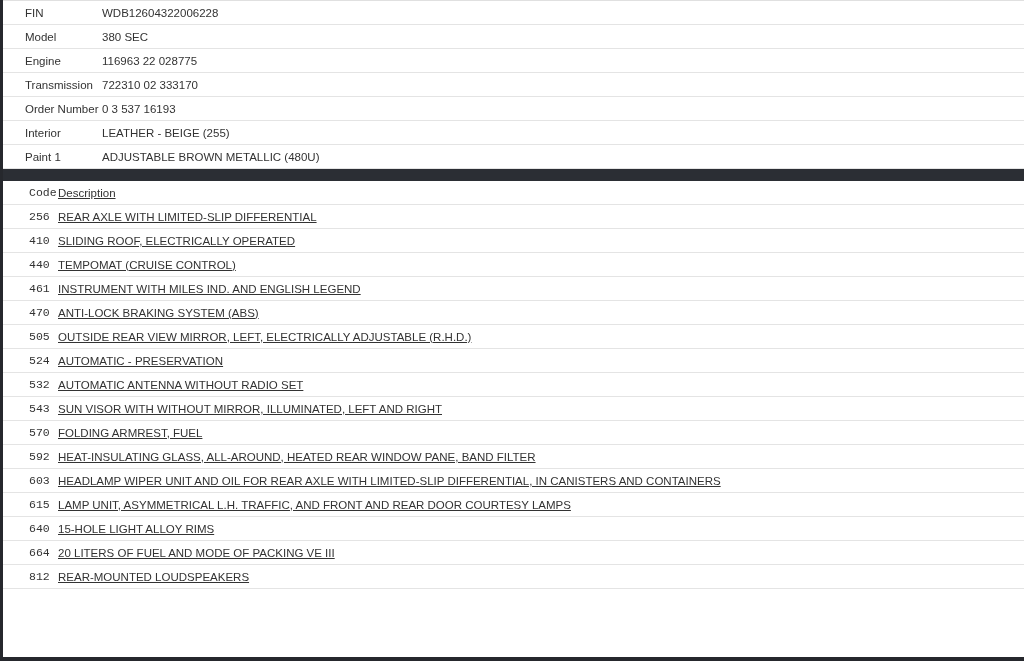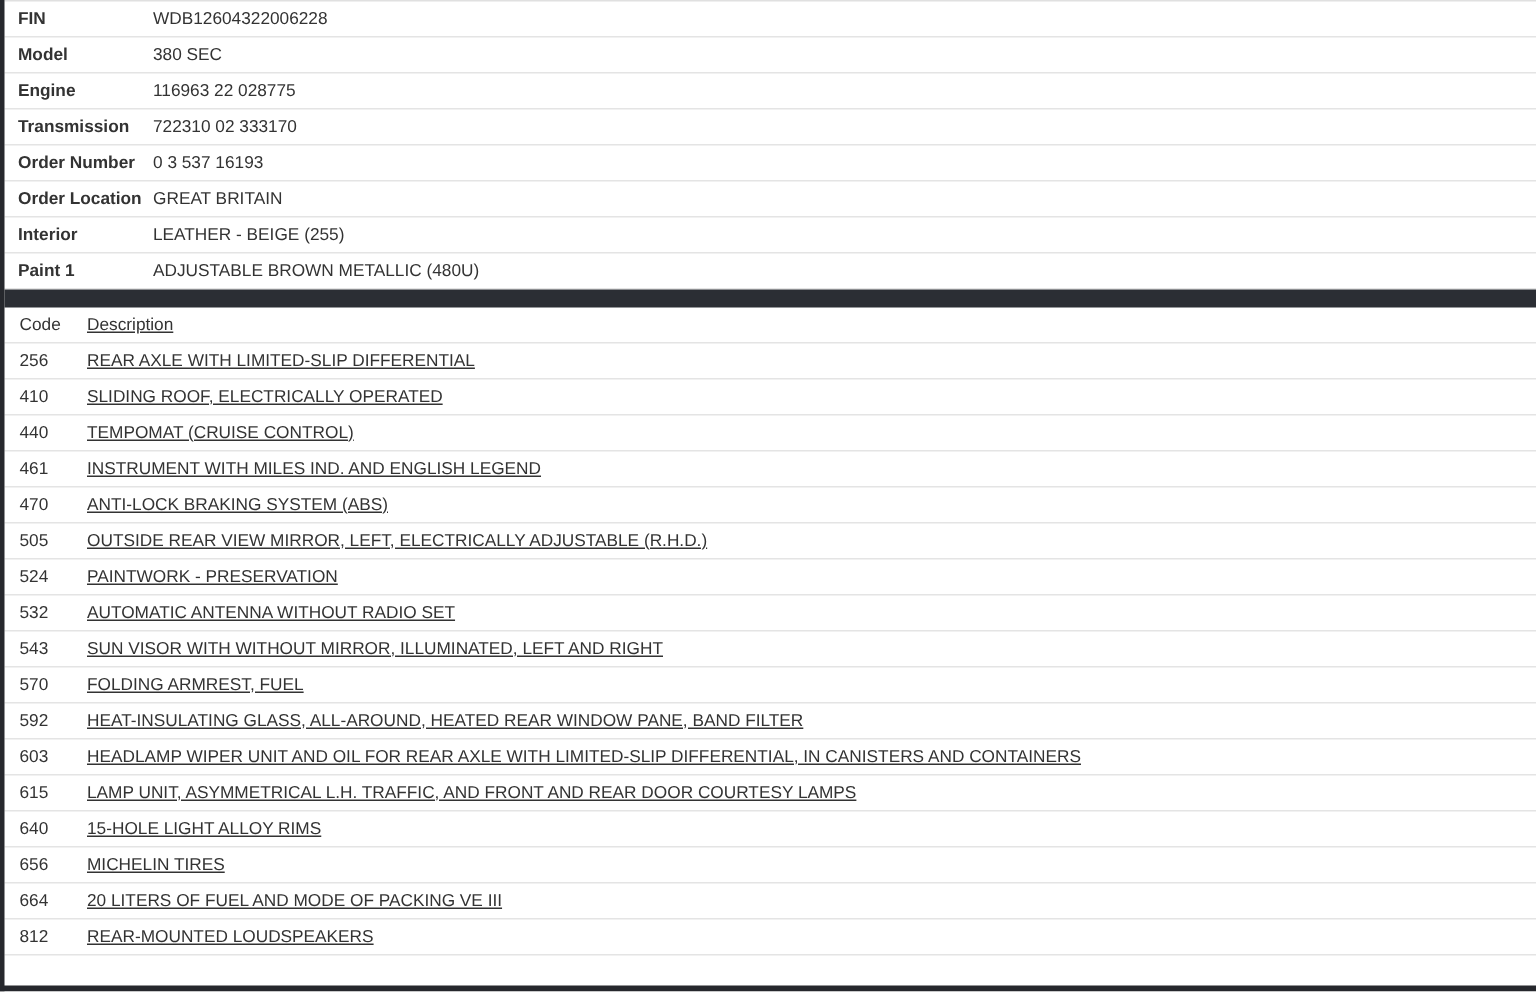--- a/index.html
+++ b/index.html
@@ -37,26 +37,26 @@
   .row {
     display: flex;
     align-items: center;
     height: 24px;
     border-bottom: 1px solid var(--divider);
     font-size: 11.5px;
     line-height: 24px;
     white-space: nowrap;
     overflow: hidden;
   }
-  .info-label { flex: none; width: 99px; padding-left: 9px; font-weight: bold; }
+  .info-label { flex: none; width: 99px; padding-left: 22px; }
   .info-value { flex: 1; overflow: hidden; }
 
   .separator-bar { height: 12px; background: var(--separator-bar); }
 
-  .code-cell { flex: none; width: 55px; padding-left: 10px; }
+  .code-cell { flex: none; width: 55px; padding-left: 26px; font-family: Liberation Mono, monospace; }
   .desc-cell { flex: 1; overflow: hidden; text-decoration: underline; }
   .header-row .code-cell, .header-row .desc-cell { font-weight: 400; }
 </style>
 </head>
 <body>
 
 <div class="edge-left"></div>
 <div class="edge-bottom"></div>
 
 <div class="content">
@@ -81,24 +81,20 @@
       <div class="row">
         <div class="info-label">Transmission</div>
         <div class="info-value">722310 02 333170</div>
       </div>
 
       <div class="row">
         <div class="info-label">Order Number</div>
         <div class="info-value">0 3 537 16193</div>
       </div>
 
-      <div class="row">
-        <div class="info-label">Order Location</div>
-        <div class="info-value">GREAT BRITAIN</div>
-      </div>
 
       <div class="row">
         <div class="info-label">Interior</div>
         <div class="info-value">LEATHER - BEIGE (255)</div>
       </div>
 
       <div class="row">
         <div class="info-label">Paint 1</div>
         <div class="info-value">ADJUSTABLE BROWN METALLIC (480U)</div>
       </div>
@@ -139,21 +135,21 @@
           <div class="desc-cell">ANTI-LOCK BRAKING SYSTEM (ABS)</div>
         </div>
 
         <div class="row">
           <div class="code-cell">505</div>
           <div class="desc-cell">OUTSIDE REAR VIEW MIRROR, LEFT, ELECTRICALLY ADJUSTABLE (R.H.D.)</div>
         </div>
 
         <div class="row">
           <div class="code-cell">524</div>
-          <div class="desc-cell">PAINTWORK - PRESERVATION</div>
+          <div class="desc-cell">AUTOMATIC - PRESERVATION</div>
         </div>
 
         <div class="row">
           <div class="code-cell">532</div>
           <div class="desc-cell">AUTOMATIC ANTENNA WITHOUT RADIO SET</div>
         </div>
 
         <div class="row">
           <div class="code-cell">543</div>
           <div class="desc-cell">SUN VISOR WITH WITHOUT MIRROR, ILLUMINATED, LEFT AND RIGHT</div>
@@ -177,24 +173,20 @@
         <div class="row">
           <div class="code-cell">615</div>
           <div class="desc-cell">LAMP UNIT, ASYMMETRICAL L.H. TRAFFIC, AND FRONT AND REAR DOOR COURTESY LAMPS</div>
         </div>
 
         <div class="row">
           <div class="code-cell">640</div>
           <div class="desc-cell">15-HOLE LIGHT ALLOY RIMS</div>
         </div>
 
-        <div class="row">
-          <div class="code-cell">656</div>
-          <div class="desc-cell">MICHELIN TIRES</div>
-        </div>
 
         <div class="row">
           <div class="code-cell">664</div>
           <div class="desc-cell">20 LITERS OF FUEL AND MODE OF PACKING VE III</div>
         </div>
 
         <div class="row">
           <div class="code-cell">812</div>
           <div class="desc-cell">REAR-MOUNTED LOUDSPEAKERS</div>
         </div>

